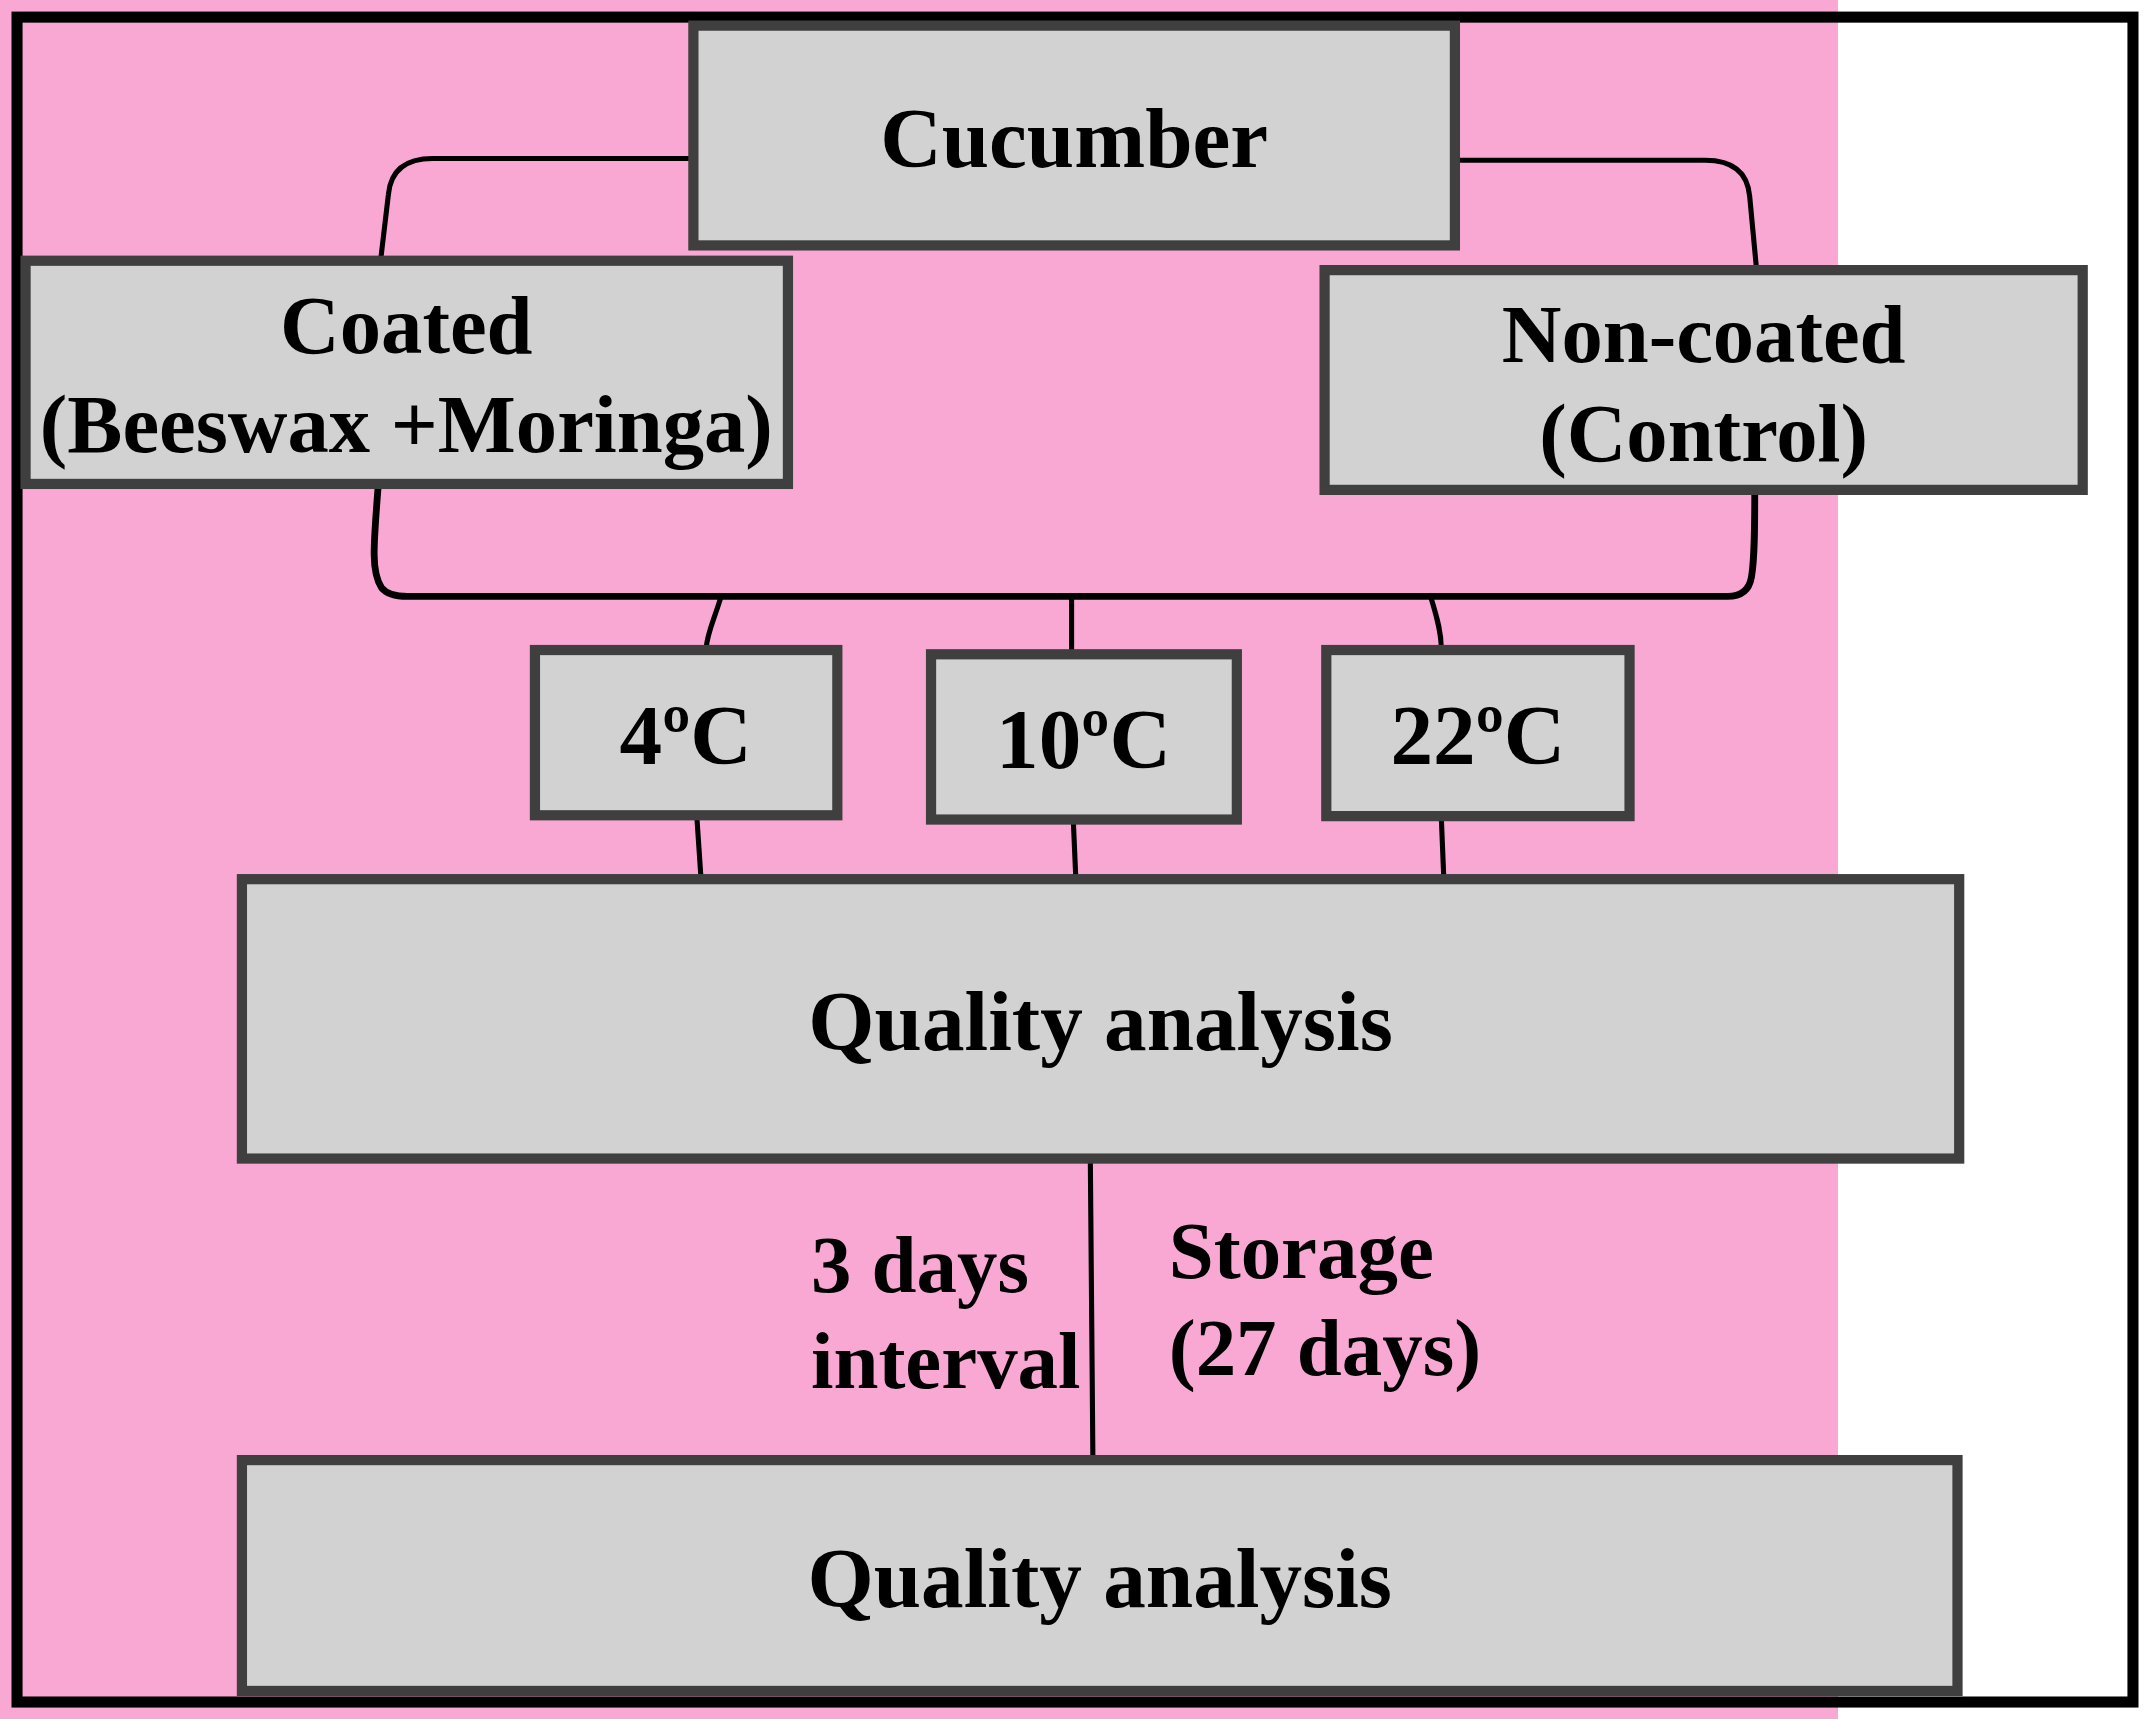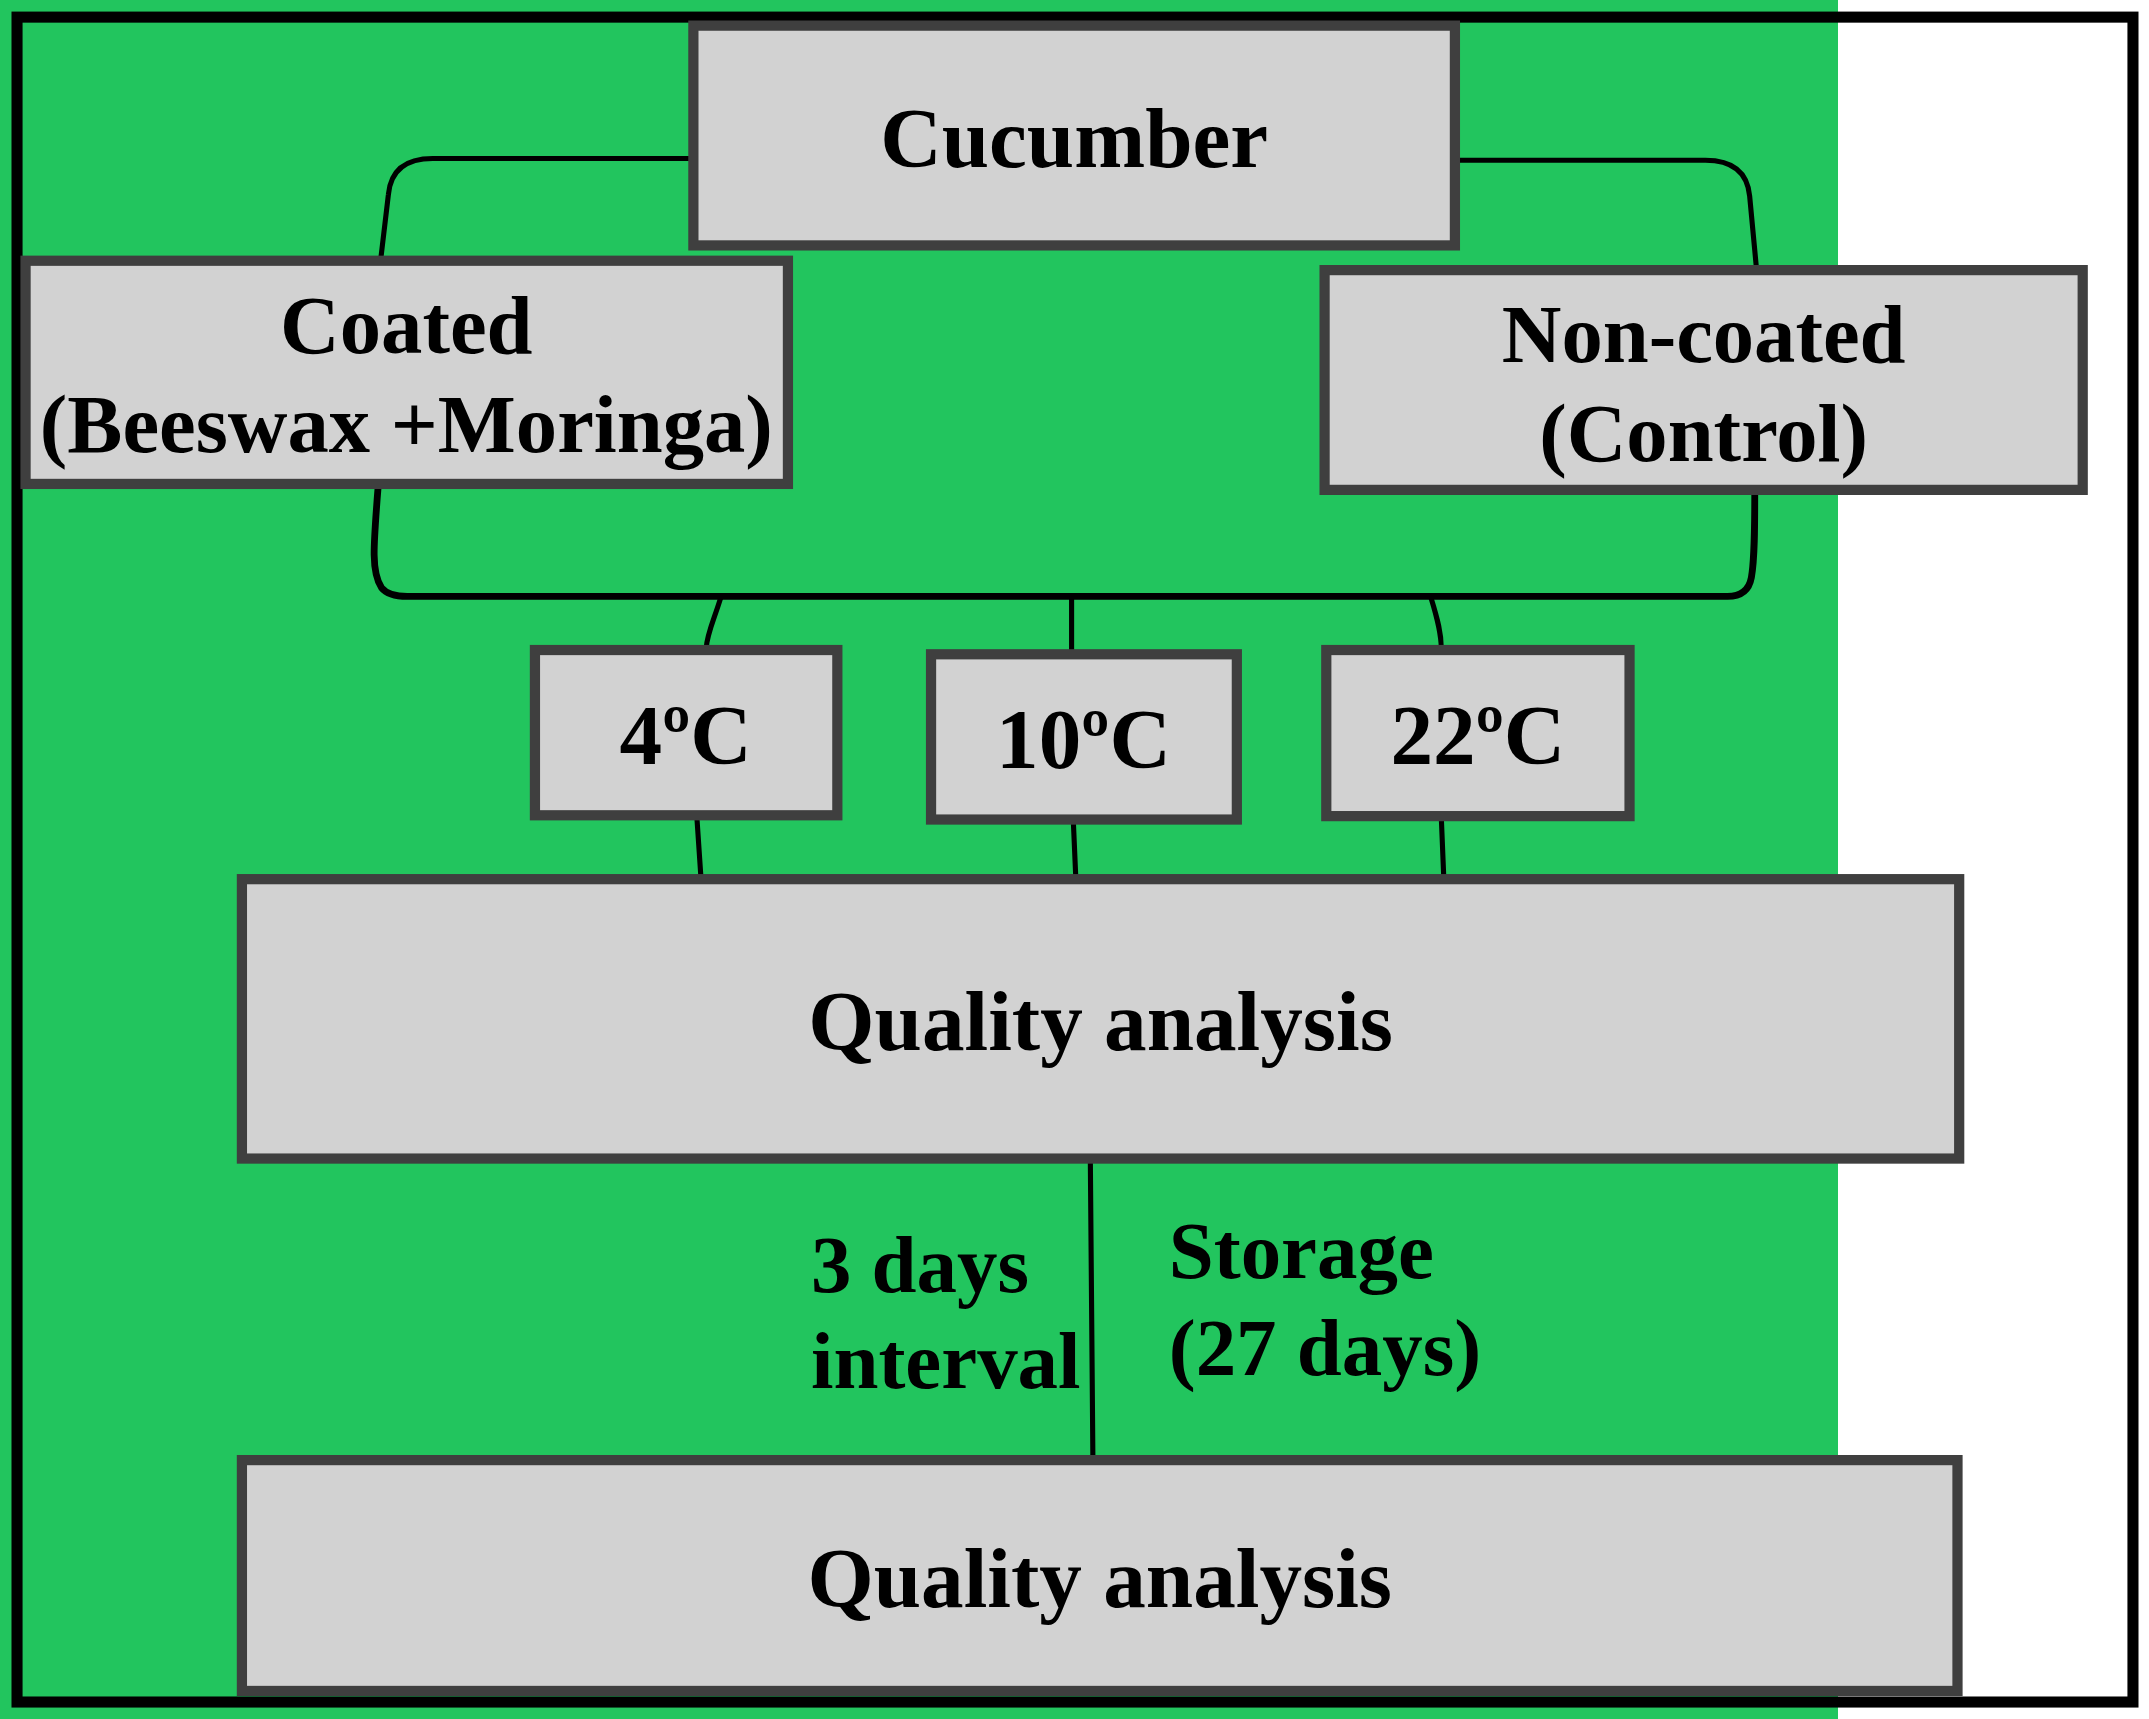--- a/index.html
+++ b/index.html
@@ -4,21 +4,21 @@
 <style>
   html, body {
     margin: 0;
     padding: 0;
     background: #ffffff;
   }
   .page {
     width: 1838px;
     height: 1720px;
     position: relative;
-    background: #22c55e;
+    background: #f9a8d4;
   }
   svg.flowchart-svg {
     display: block;
     width: 2150px;
     height: 1720px;
   }
   .node-rect {
     stroke: #3f3f3f;
     stroke-width: 12;
   }

